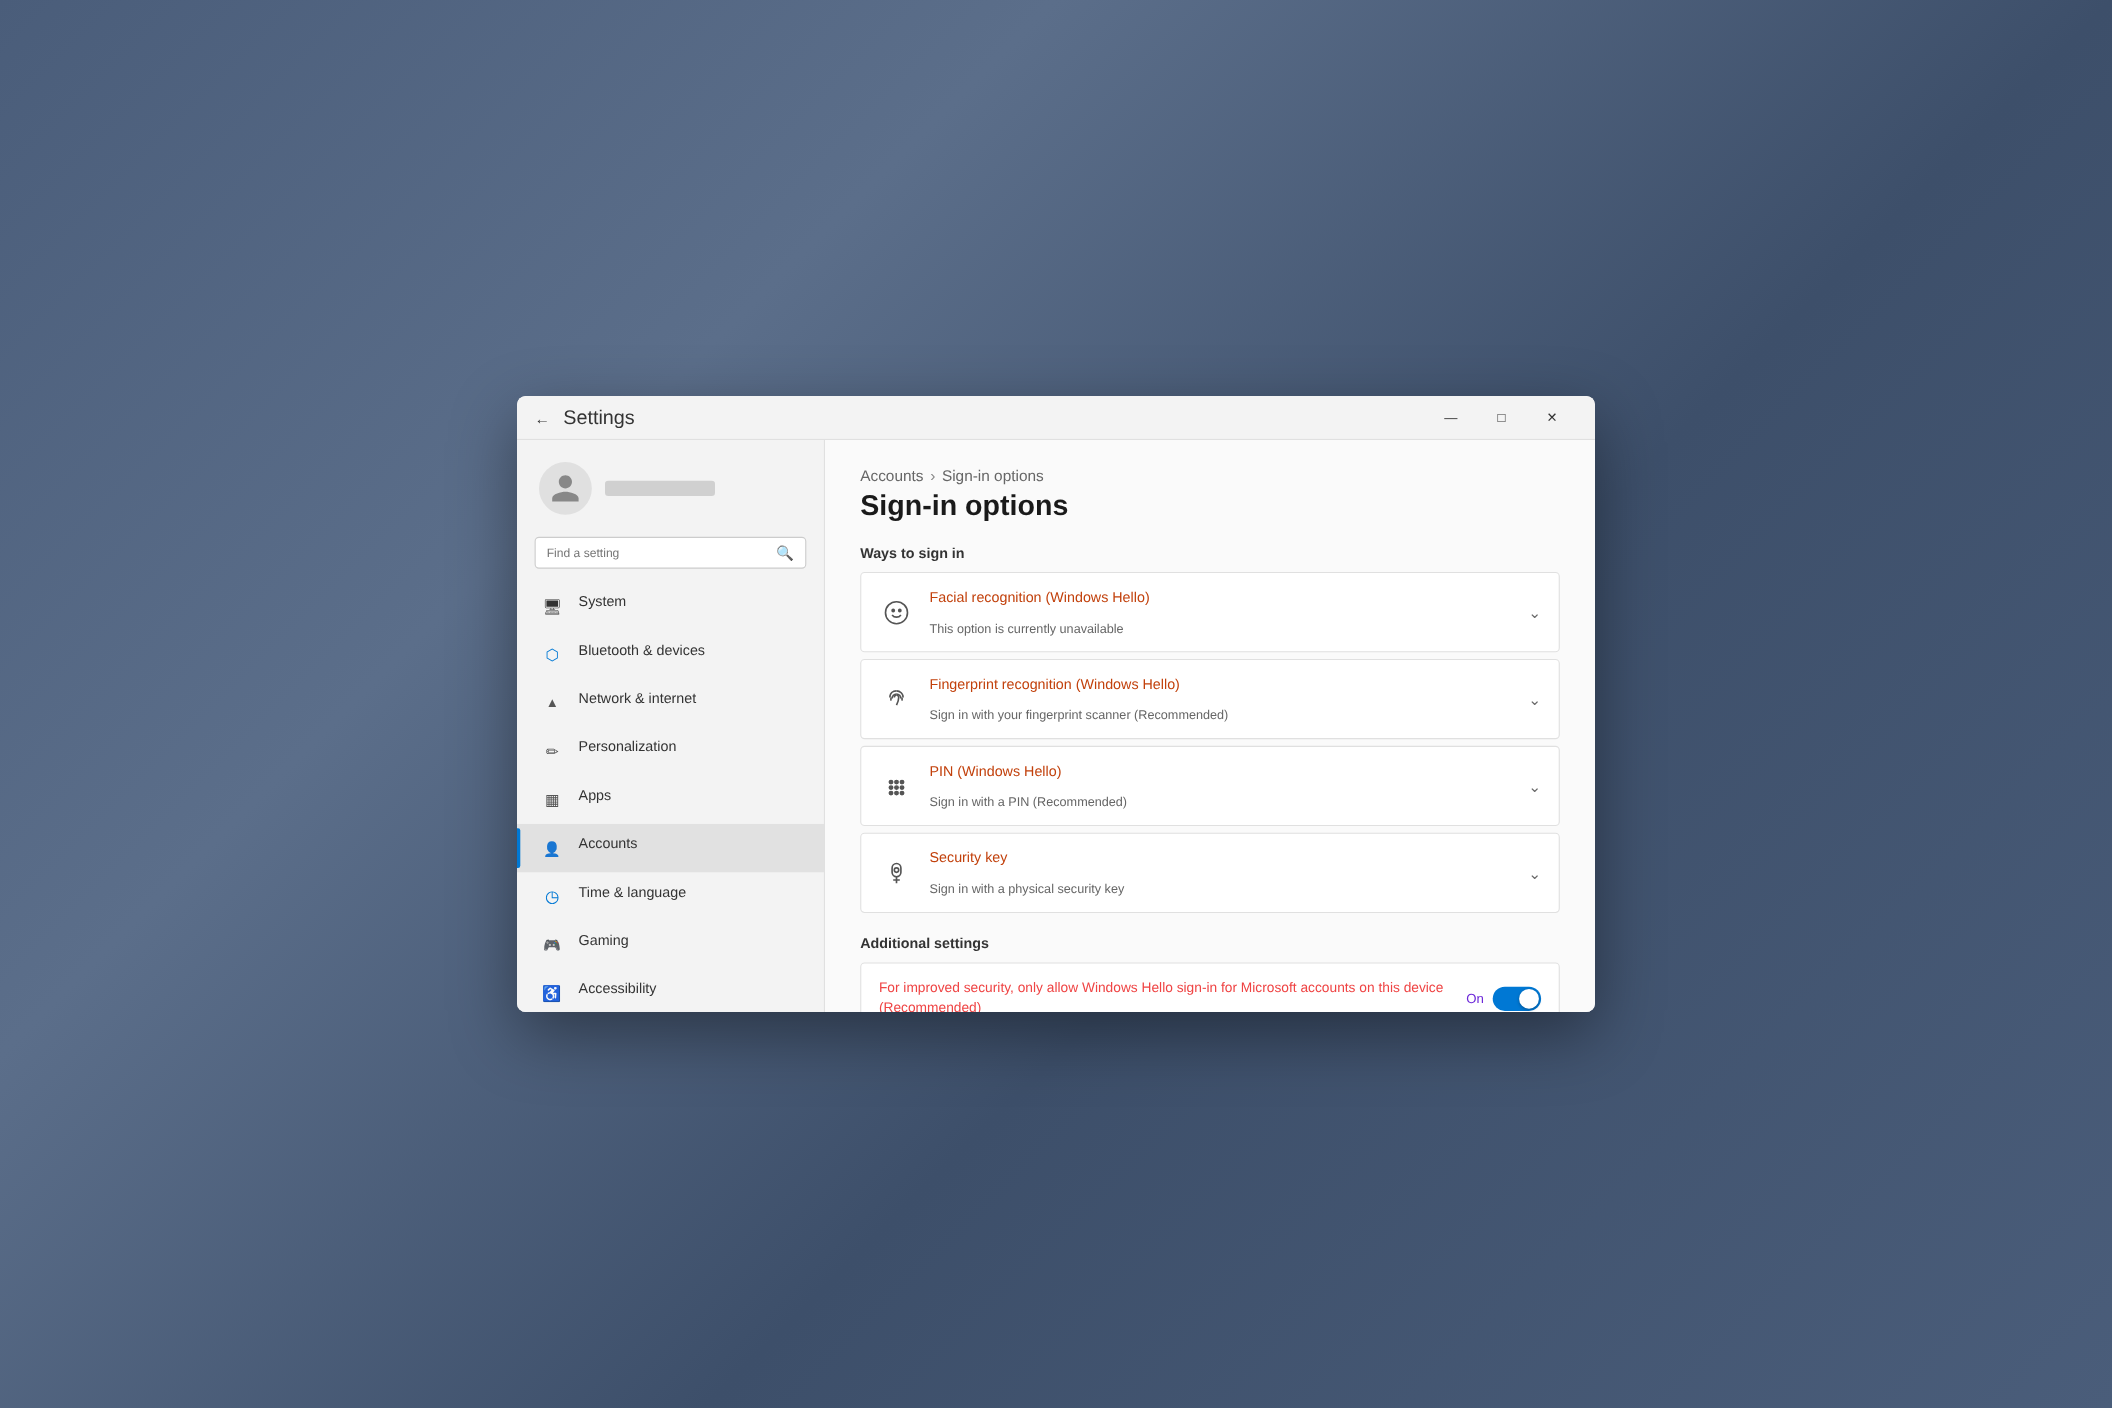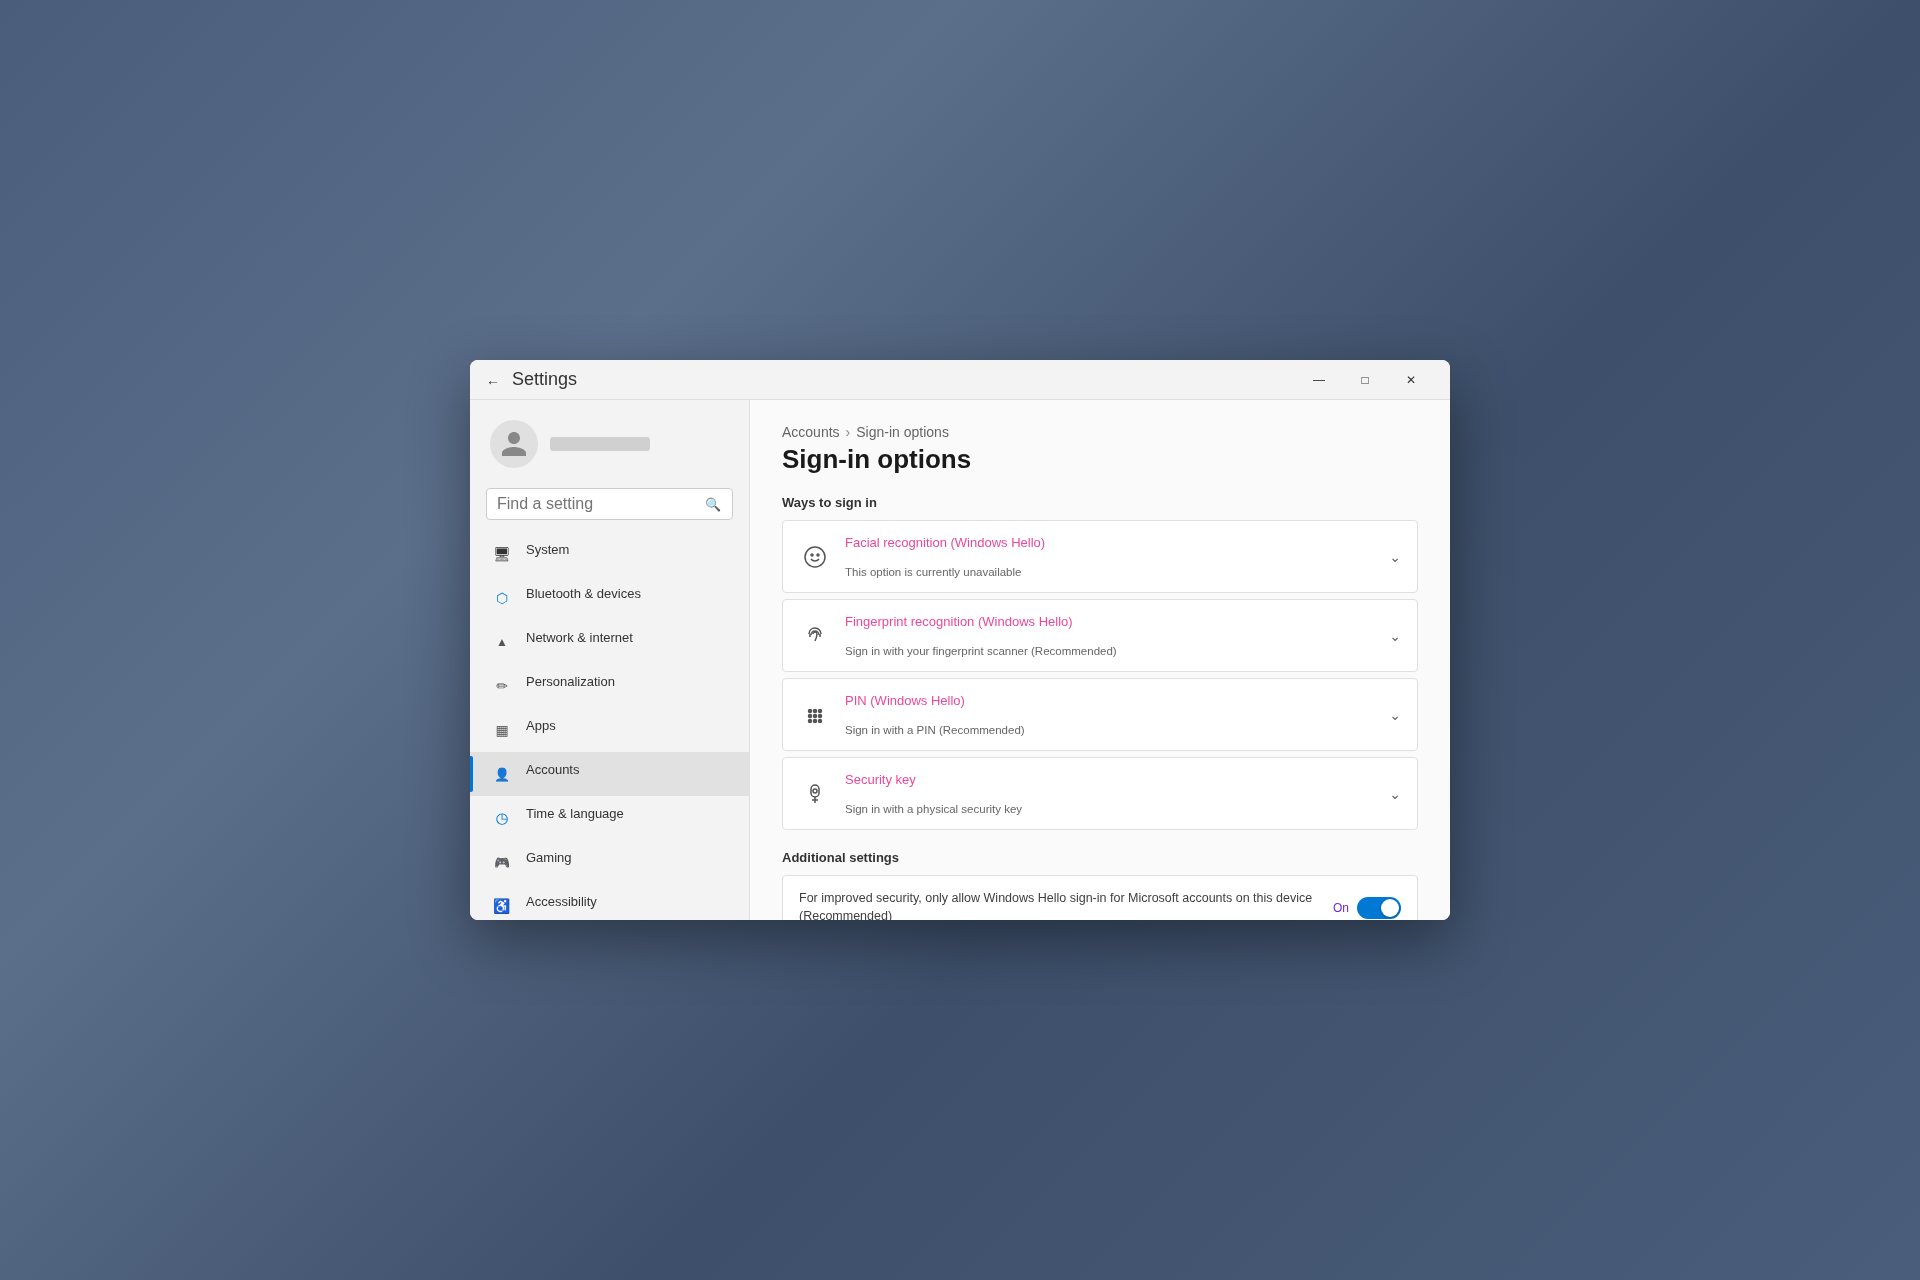--- a/index.html
+++ b/index.html
@@ -127,21 +127,21 @@
       align-items: center;
       background: white;
       border: 1px solid #ccc;
       border-radius: 4px;
       padding: 6px 10px;
     }
 
     .search-input {
       border: none;
       outline: none;
-      font-size: 16px;
+      font-size: 11px;
       color: #0369a1;
       flex: 1;
       background: transparent;
     }
 
     .search-icon {
       font-size: 13px;
       color: #666;
     }
 
@@ -263,21 +263,21 @@
       flex-shrink: 0;
     }
 
     .option-text {
       flex: 1;
     }
 
     .option-title {
       font-size: 13px;
       font-weight: 500;
-      color: #ec4899;
+      color: #c2410c;
       margin-bottom: 2px;
     }
 
     .option-subtitle {
       font-size: 11.5px;
       color: #666;
       margin-top: 16px;
     }
 
     .option-chevron {
@@ -297,21 +297,21 @@
       border: 1px solid #e0e0e0;
       border-radius: 4px;
       padding: 14px 16px;
       display: flex;
       align-items: center;
     }
 
     .additional-text {
       flex: 1;
       font-size: 12.5px;
-      color: #404040;
+      color: #ef4444;
       line-height: 1.4;
     }
 
     .toggle-area {
       display: flex;
       align-items: center;
       gap: 8px;
       flex-shrink: 0;
     }
 

